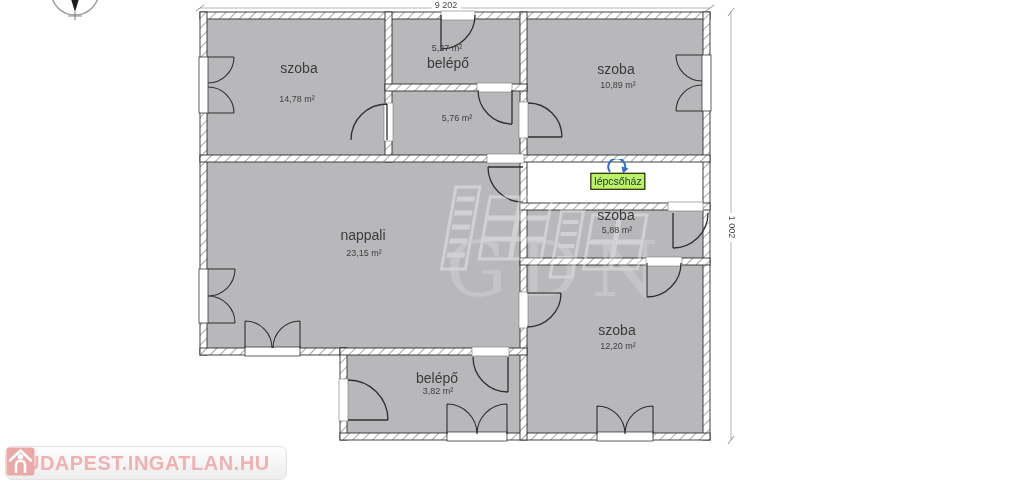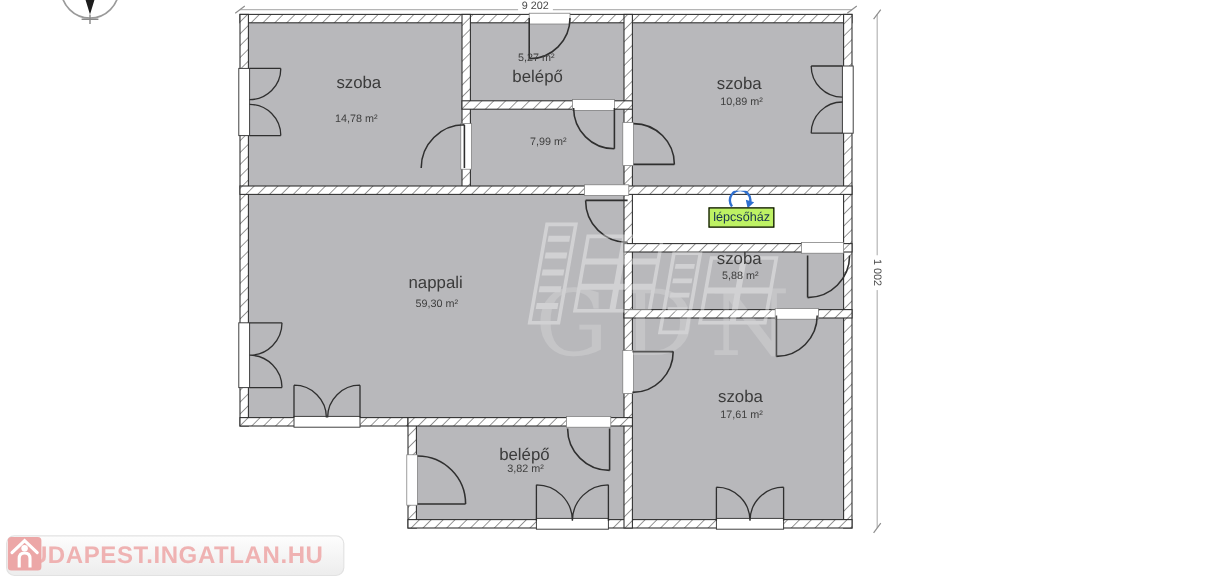--- a/index.html
+++ b/index.html
@@ -131,33 +131,33 @@
       <text x="446" y="296" font-family="DejaVu Serif, serif" font-size="76" letter-spacing="12" fill="#ffffff" stroke="none" opacity="0.5">GDN</text>
     </g>
   </svg>
 
   <div class="lbl" style="left:299px;top:68px">szoba</div>
   <div class="lbl area" style="left:297px;top:99px">14,78 m²</div>
 
   <div class="lbl area" style="left:447px;top:48px">5,27 m²</div>
   <div class="lbl" style="left:448px;top:63px">belépő</div>
 
-  <div class="lbl area" style="left:457px;top:118px">7,99 m²</div>
+  <div class="lbl area" style="left:457px;top:118px">5,76 m²</div>
 
   <div class="lbl" style="left:616px;top:69px">szoba</div>
   <div class="lbl area" style="left:618px;top:85px">10,89 m²</div>
 
   <div class="lbl" style="left:616px;top:215px">szoba</div>
   <div class="lbl area" style="left:617px;top:230px">5,88 m²</div>
 
   <div class="lbl" style="left:363px;top:235px">nappali</div>
-  <div class="lbl area" style="left:364px;top:253px">59,30 m²</div>
+  <div class="lbl area" style="left:364px;top:253px">23,15 m²</div>
 
   <div class="lbl" style="left:617px;top:330px">szoba</div>
-  <div class="lbl area" style="left:618px;top:346px">17,61 m²</div>
+  <div class="lbl area" style="left:618px;top:346px">12,20 m²</div>
 
   <div class="lbl" style="left:437px;top:378px">belépő</div>
   <div class="lbl area" style="left:438px;top:391px">3,82 m²</div>
 
   <svg class="rot" style="left:606px;top:159px" width="24" height="15" viewBox="0 0 24 15">
     <path d="M4,13 A8.5,8.5 0 1 1 19,10" stroke="#2e6fd0" stroke-width="2" fill="none"></path>
     <polygon points="15.5,7.5 22.5,9.5 17,14.5" fill="#2e6fd0"></polygon>
   </svg>
   <div class="sel" style="left:618px;top:181px">lépcsőház</div>
 

